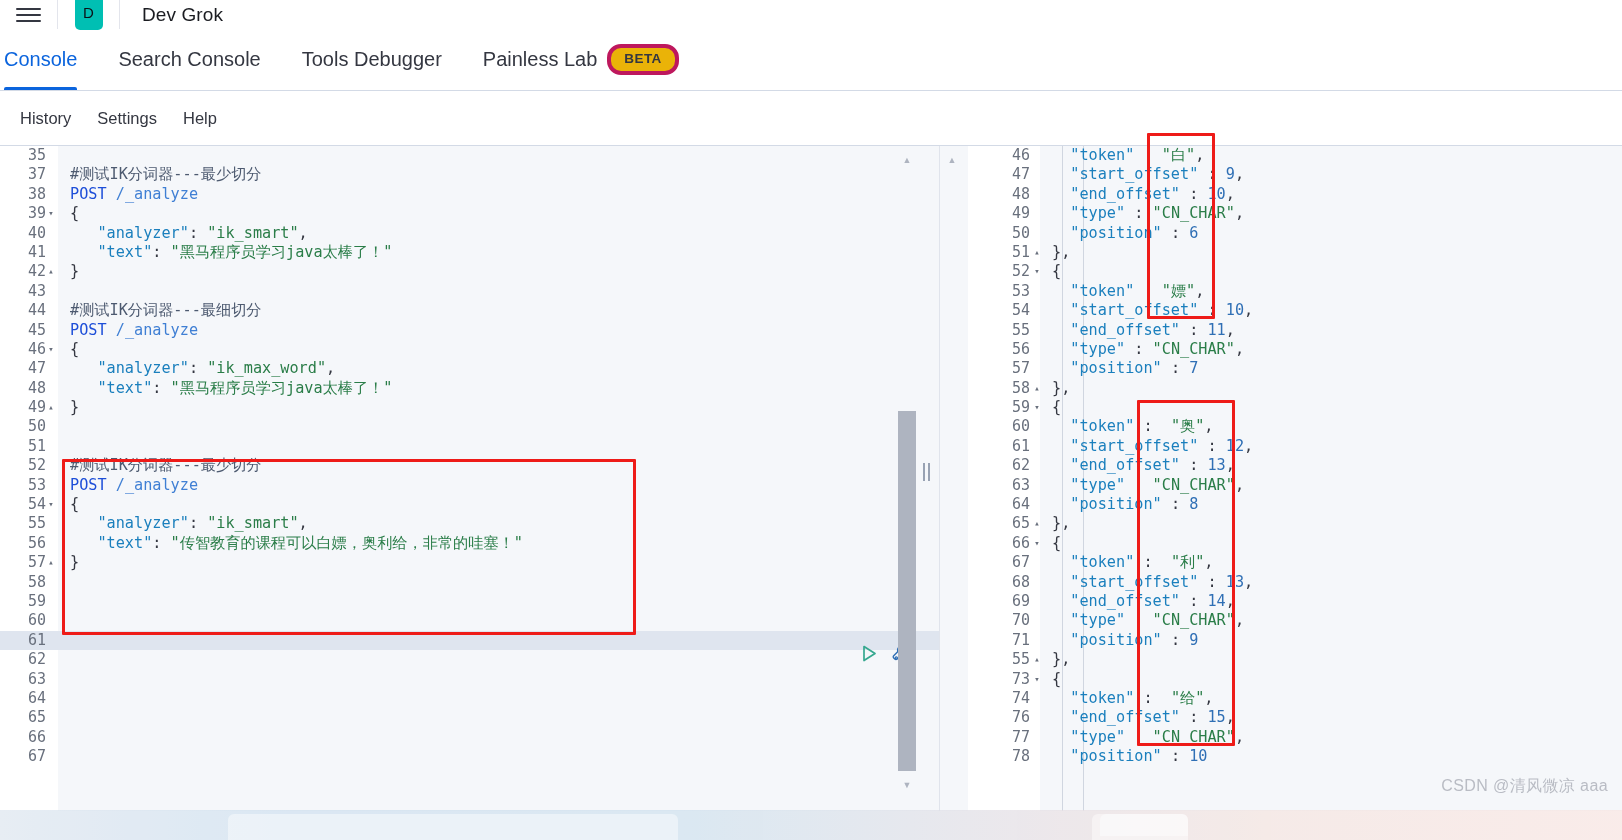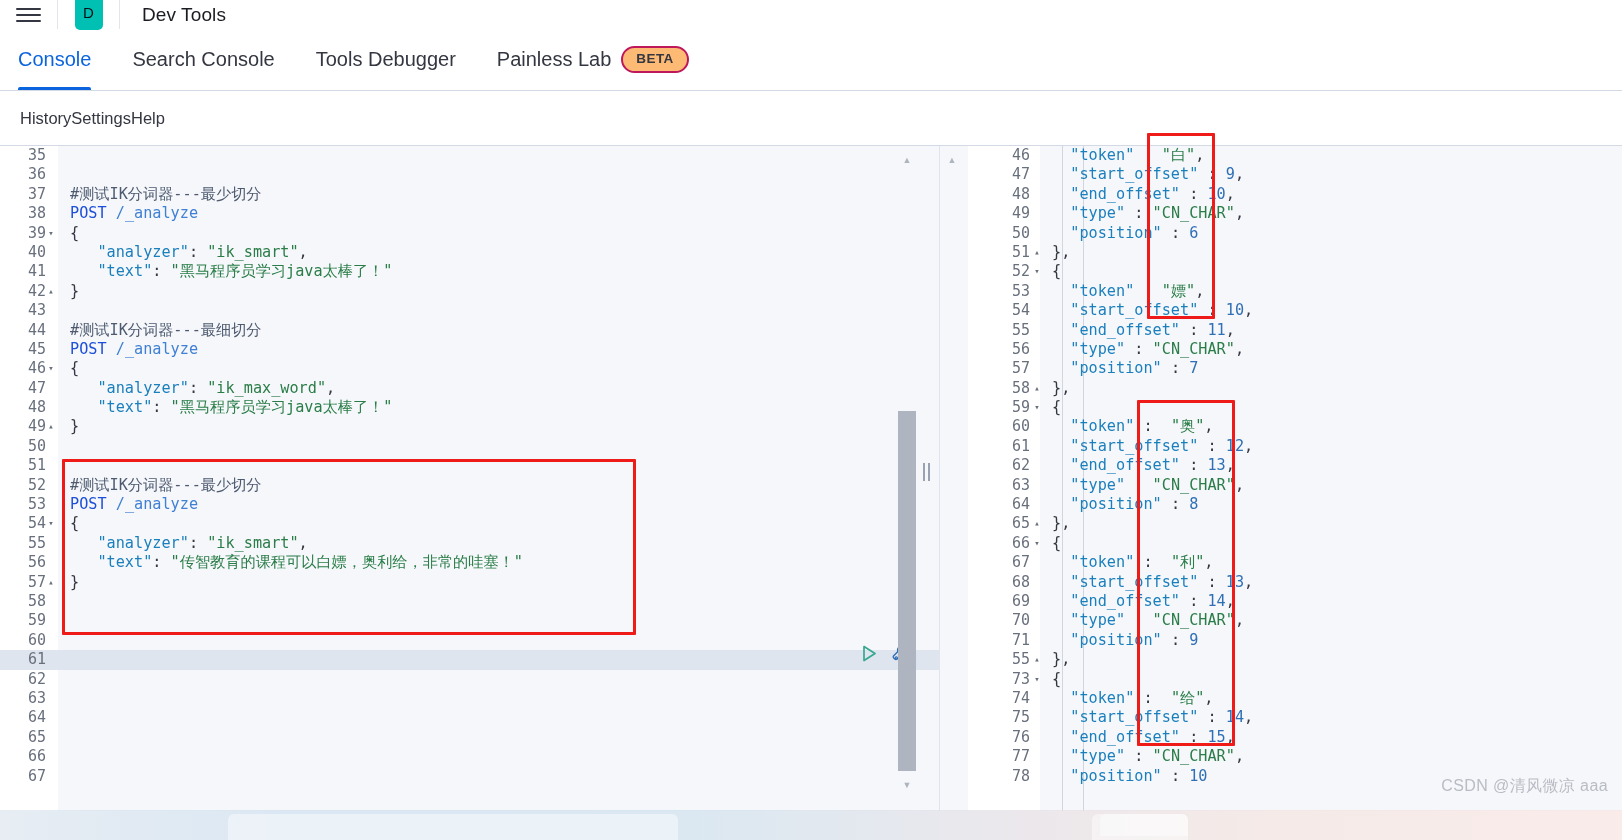--- a/index.html
+++ b/index.html
@@ -41,46 +41,46 @@
   .app-title {
     margin-left:22px; font-size:19px; color:#1a1c21; font-weight:400;
     letter-spacing:.1px;
   }
 
   
   .tabs {
     position:absolute; left:0; top:30px; width:1622px; height:61px;
     background:#ffffff;
     border-bottom:1px solid #d3dae6;
-    display:flex; align-items:flex-end; padding-left:18px;
+    display:flex; align-items:flex-end; padding-left:4px;
   }
   .tab {
     position:relative;
     height:61px; display:flex; align-items:center; gap:10px;
     padding:0 19px 0 0;
     margin-right:22px;
     font-size:20px; color:#343741; font-weight:400;
     cursor:pointer; white-space:nowrap;
   }
   .tab.active { color:#0b64dd; }
   .tab.active::after {
     content:""; position:absolute; left:0; right:19px; bottom:0;
     height:3px; background:#0b64dd; border-radius:2px 2px 0 0;
   }
   .beta-badge {
-    border:2px solid #be185d; border-radius:14px;
+    border:4px solid #be185d; border-radius:14px;
     padding:4px 13px; font-size:13.5px; font-weight:bold; color:#343741;
-    letter-spacing:.4px; background:#fdba74; line-height:1.1;
+    letter-spacing:.4px; background:#eab308; line-height:1.1;
   }
 
   
   .submenu {
     position:absolute; left:0; top:92px; width:1622px; height:52px;
     background:#ffffff;
-    display:flex; align-items:center; padding-left:20px; 
+    display:flex; align-items:center; padding-left:20px; gap:26px;
   }
   .submenu-item { font-size:16.5px; color:#343741; cursor:pointer; }
 
   
   .workarea {
     position:absolute; left:0; top:145px; width:1622px; height:665px;
     background:#f5f7fa;
     border-top:1px solid #d3dae6;
     padding-left:43px;
   }
@@ -225,21 +225,21 @@
 
   <div class="topbar">
     <div class="hamburger">
       <span></span>
         <span></span>
         <span></span>
     </div>
     <div class="logo-wrap">
       <div class="logo-box">D</div>
     </div>
-    <div class="app-title">Dev Tools</div>
+    <div class="app-title">Dev Grok</div>
   </div>
 
   <div class="tabs" id="tabbar">
       <div class="tab active">
         <span>Console</span>
       </div>
       <div class="tab">
         <span>Search Console</span>
       </div>
       <div class="tab">
@@ -258,21 +258,20 @@
     </div>
 
   <div class="workarea">
     <div class="top-rule"></div>
 
     <div class="pane-left">
       <div class="code-wrap">
         <div class="gutter"></div>
         <div class="lines" id="editor-lines">
             <div class="ln-row"><span class="ln-num">35</span><span class="ln-txt"></span></div>
-            <div class="ln-row"><span class="ln-num">36</span><span class="ln-txt"></span></div>
             <div class="ln-row"><span class="ln-num">37</span><span class="ln-txt"><span class="t-com">#测试IK分词器---最少切分</span></span></div>
             <div class="ln-row"><span class="ln-num">38</span><span class="ln-txt"><span class="t-meth">POST</span><span class="t-pun"> </span><span class="t-url">/_analyze</span></span></div>
             <div class="ln-row"><span class="ln-num">39</span><span class="fold">▾</span><span class="ln-txt"><span class="t-pun">{</span></span></div>
             <div class="ln-row"><span class="ln-num">40</span><span class="ln-txt"><span class="t-key">   "analyzer"</span><span class="t-pun">: </span><span class="t-str">"ik_smart"</span><span class="t-pun">,</span></span></div>
             <div class="ln-row"><span class="ln-num">41</span><span class="ln-txt"><span class="t-key">   "text"</span><span class="t-pun">: </span><span class="t-str">"黑马程序员学习java太棒了！"</span></span></div>
             <div class="ln-row"><span class="ln-num">42</span><span class="fold">▴</span><span class="ln-txt"><span class="t-pun">}</span></span></div>
             <div class="ln-row"><span class="ln-num">43</span><span class="ln-txt"></span></div>
             <div class="ln-row"><span class="ln-num">44</span><span class="ln-txt"><span class="t-com">#测试IK分词器---最细切分</span></span></div>
             <div class="ln-row"><span class="ln-num">45</span><span class="ln-txt"><span class="t-meth">POST</span><span class="t-pun"> </span><span class="t-url">/_analyze</span></span></div>
             <div class="ln-row"><span class="ln-num">46</span><span class="fold">▾</span><span class="ln-txt"><span class="t-pun">{</span></span></div>
@@ -356,21 +355,20 @@
             <div class="ln-row"><span class="ln-num">65</span><span class="fold">▴</span><span class="ln-txt"><span class="t-pun">},</span></span></div>
             <div class="ln-row"><span class="ln-num">66</span><span class="fold">▾</span><span class="ln-txt"><span class="t-pun">{</span></span></div>
             <div class="ln-row"><span class="ln-num">67</span><span class="ln-txt"><span class="t-key">  "token"</span><span class="t-pun"> : </span><span class="t-cn"> "利"</span><span class="t-pun">,</span></span></div>
             <div class="ln-row"><span class="ln-num">68</span><span class="ln-txt"><span class="t-key">  "start_offset"</span><span class="t-pun"> : </span><span class="t-num">13</span><span class="t-pun">,</span></span></div>
             <div class="ln-row"><span class="ln-num">69</span><span class="ln-txt"><span class="t-key">  "end_offset"</span><span class="t-pun"> : </span><span class="t-num">14</span><span class="t-pun">,</span></span></div>
             <div class="ln-row"><span class="ln-num">70</span><span class="ln-txt"><span class="t-key">  "type"</span><span class="t-pun"> : </span><span class="t-str">"CN_CHAR"</span><span class="t-pun">,</span></span></div>
             <div class="ln-row"><span class="ln-num">71</span><span class="ln-txt"><span class="t-key">  "position"</span><span class="t-pun"> : </span><span class="t-num">9</span></span></div>
             <div class="ln-row"><span class="ln-num">55</span><span class="fold">▴</span><span class="ln-txt"><span class="t-pun">},</span></span></div>
             <div class="ln-row"><span class="ln-num">73</span><span class="fold">▾</span><span class="ln-txt"><span class="t-pun">{</span></span></div>
             <div class="ln-row"><span class="ln-num">74</span><span class="ln-txt"><span class="t-key">  "token"</span><span class="t-pun"> : </span><span class="t-cn"> "给"</span><span class="t-pun">,</span></span></div>
-            <div class="ln-row"><span class="ln-num">75</span><span class="ln-txt"><span class="t-key">  "start_offset"</span><span class="t-pun"> : </span><span class="t-num">14</span><span class="t-pun">,</span></span></div>
             <div class="ln-row"><span class="ln-num">76</span><span class="ln-txt"><span class="t-key">  "end_offset"</span><span class="t-pun"> : </span><span class="t-num">15</span><span class="t-pun">,</span></span></div>
             <div class="ln-row"><span class="ln-num">77</span><span class="ln-txt"><span class="t-key">  "type"</span><span class="t-pun"> : </span><span class="t-str">"CN_CHAR"</span><span class="t-pun">,</span></span></div>
             <div class="ln-row"><span class="ln-num">78</span><span class="ln-txt"><span class="t-key">  "position"</span><span class="t-pun"> : </span><span class="t-num">10</span></span></div>
           </div>
         <div class="scroll-arrow up" style="left:6px;top:8px">▲</div>
       </div>
     </div>
   </div>
 
   <div id="annots">

